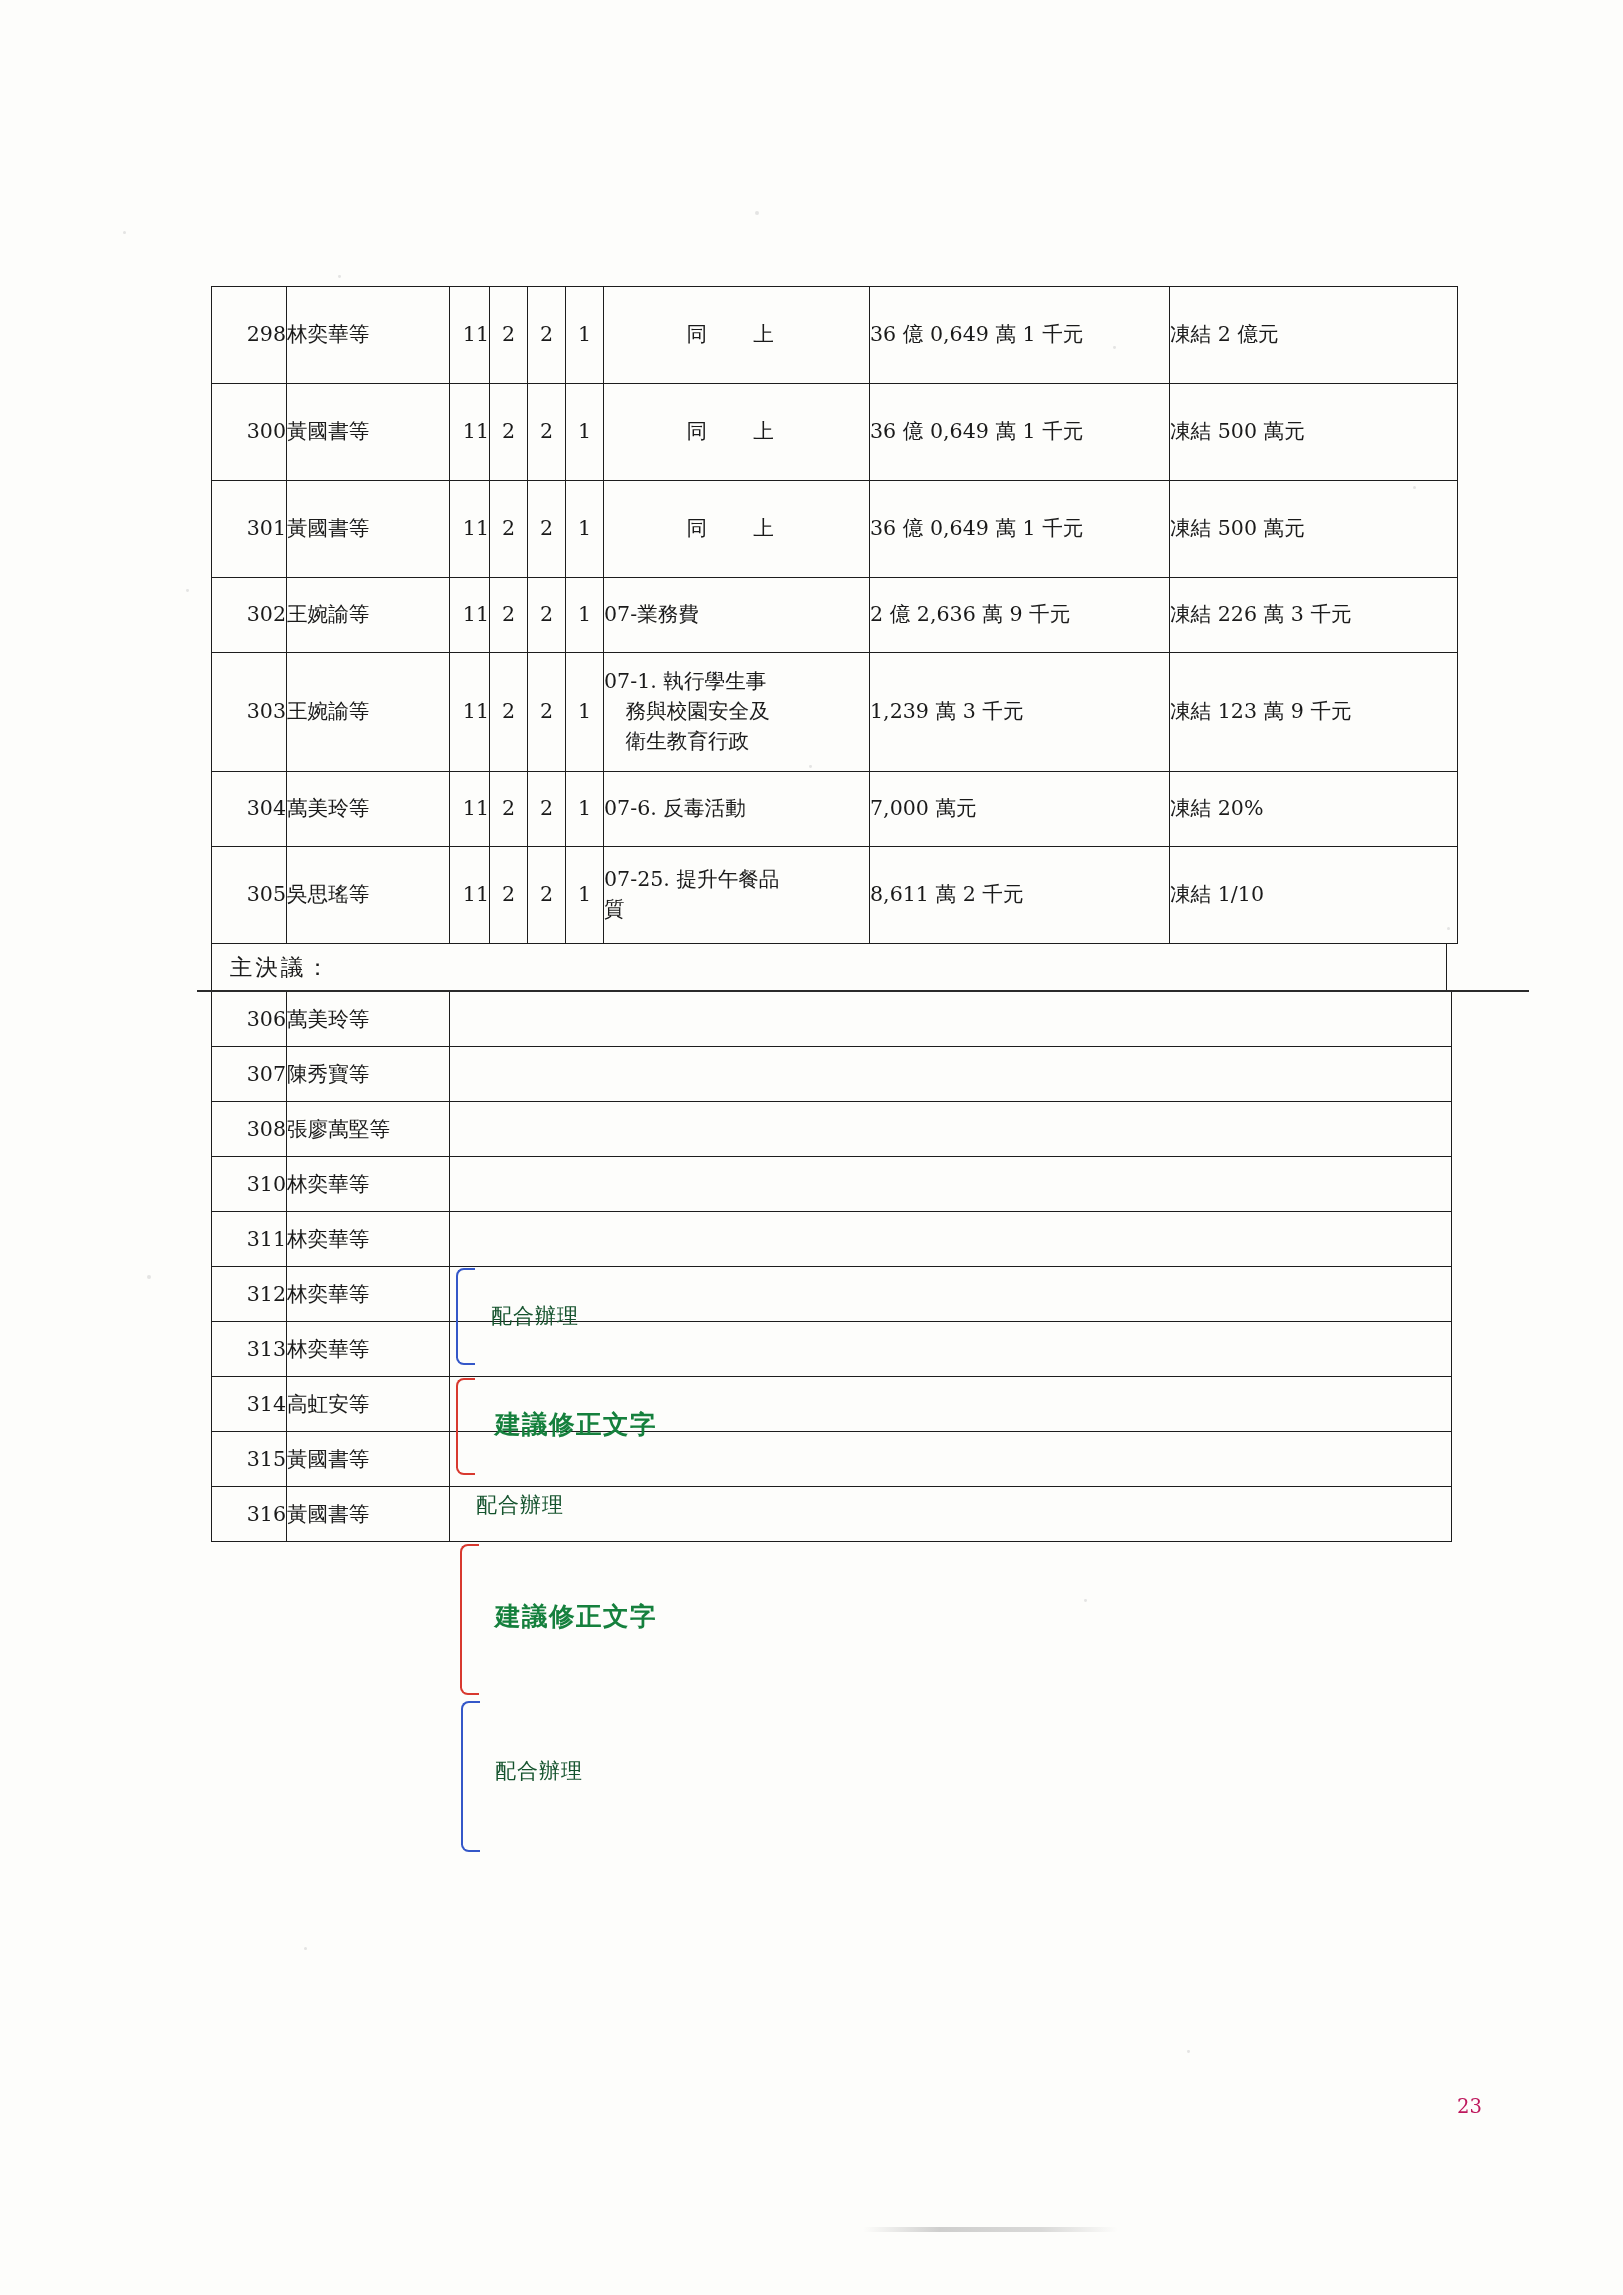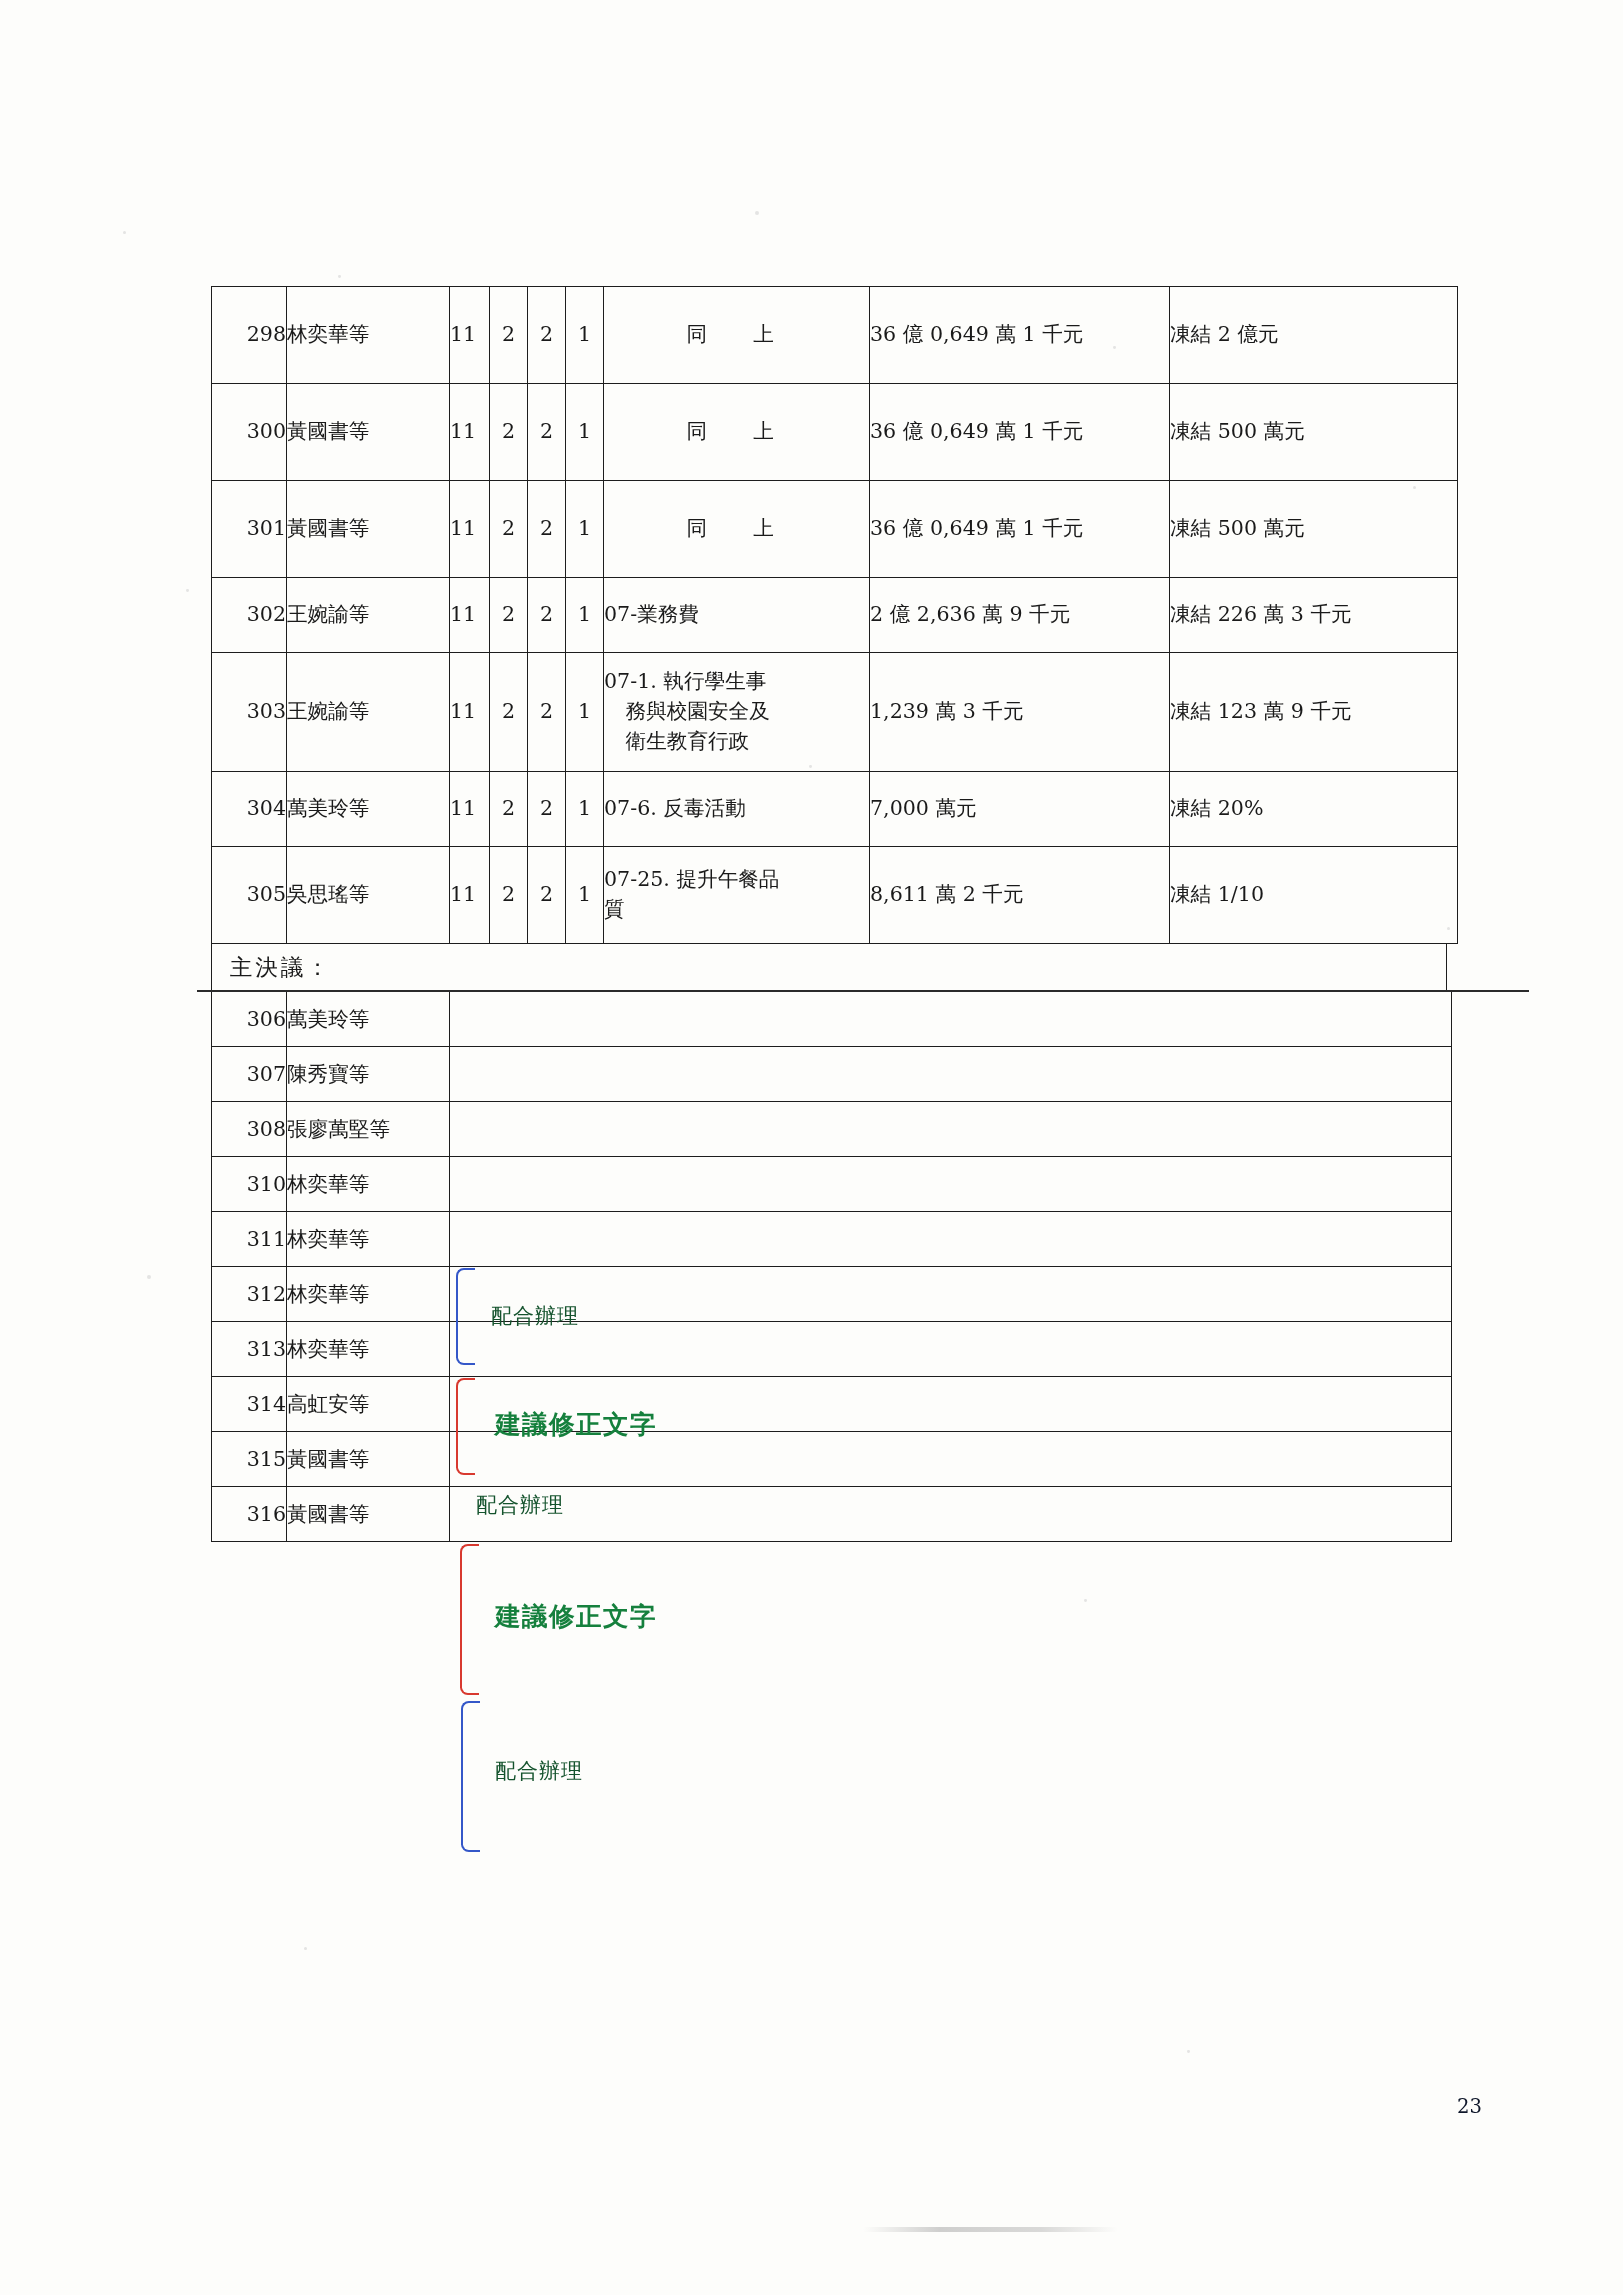--- a/index.html
+++ b/index.html
@@ -45,21 +45,21 @@
     border: 1.5px solid #1d1d1d;
     padding: 0;
     vertical-align: middle;
     font-size: 20.6px;
     line-height: 1.45;
   }
 
   
   .c-no    { width: 74px; text-align: right; padding-right: 3.9px; }
   .c-name  { width: 162px; padding-left: 4.9px; }
-  .c-n1    { width: 39px;  text-align: left; }
+  .c-n1    { width: 39px;  text-align: right; }
   .c-n2    { width: 37px;  text-align: center; }
   .c-n3    { width: 37px;  text-align: center; }
   .c-n4    { width: 37px;  text-align: center; }
   .c-item  { width: 265px; padding-left: 4.9px; }
   .c-amt   { width: 299px; padding-left: 6.9px; }
   .c-act   { width: 287px; padding-left: 8.8px; }
 
   .row-tall td { height: 96px; }
   .row-mid  td { height: 74px; }
   .row-item3 td { height: 118px; }
@@ -147,21 +147,21 @@
     border-left-color: #d8392f;
     border-top-color: #d8392f;
     border-bottom-color: #d8392f;
   }
 
   .page-num {
     position: absolute;
     right: 142px;
     bottom: 177px;
     font-size: 19.6px;
-    color: #0f172a;
+    color: #be185d;
     font-family: "DejaVu Serif", "Liberation Serif", serif;
   }
   .footer-smudge {
     position: absolute;
     left: 863px;
     bottom: 63px;
     width: 255px;
     height: 4.9px;
     background: linear-gradient(90deg, rgba(170,170,170,0) 0%, rgba(150,150,150,.45) 30%, rgba(150,150,150,.35) 70%, rgba(170,170,170,0) 100%);
     border-radius: 2px;

